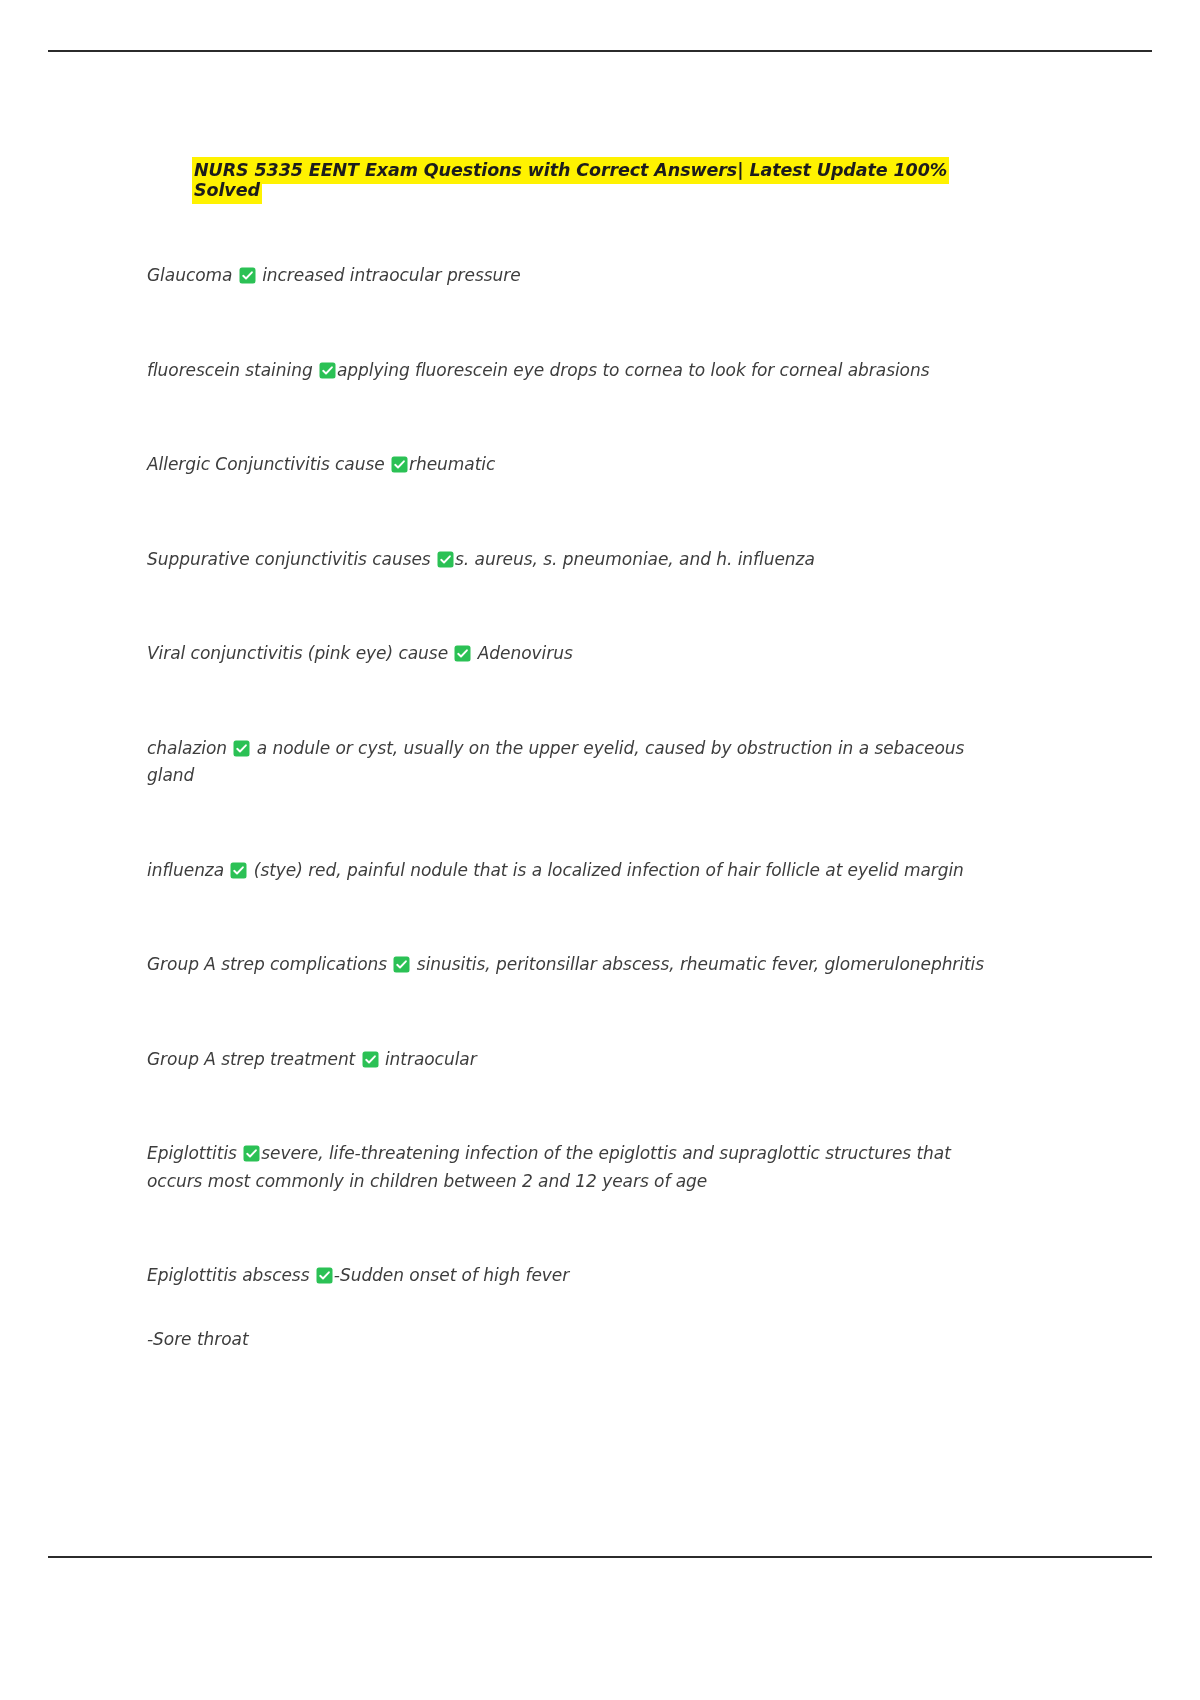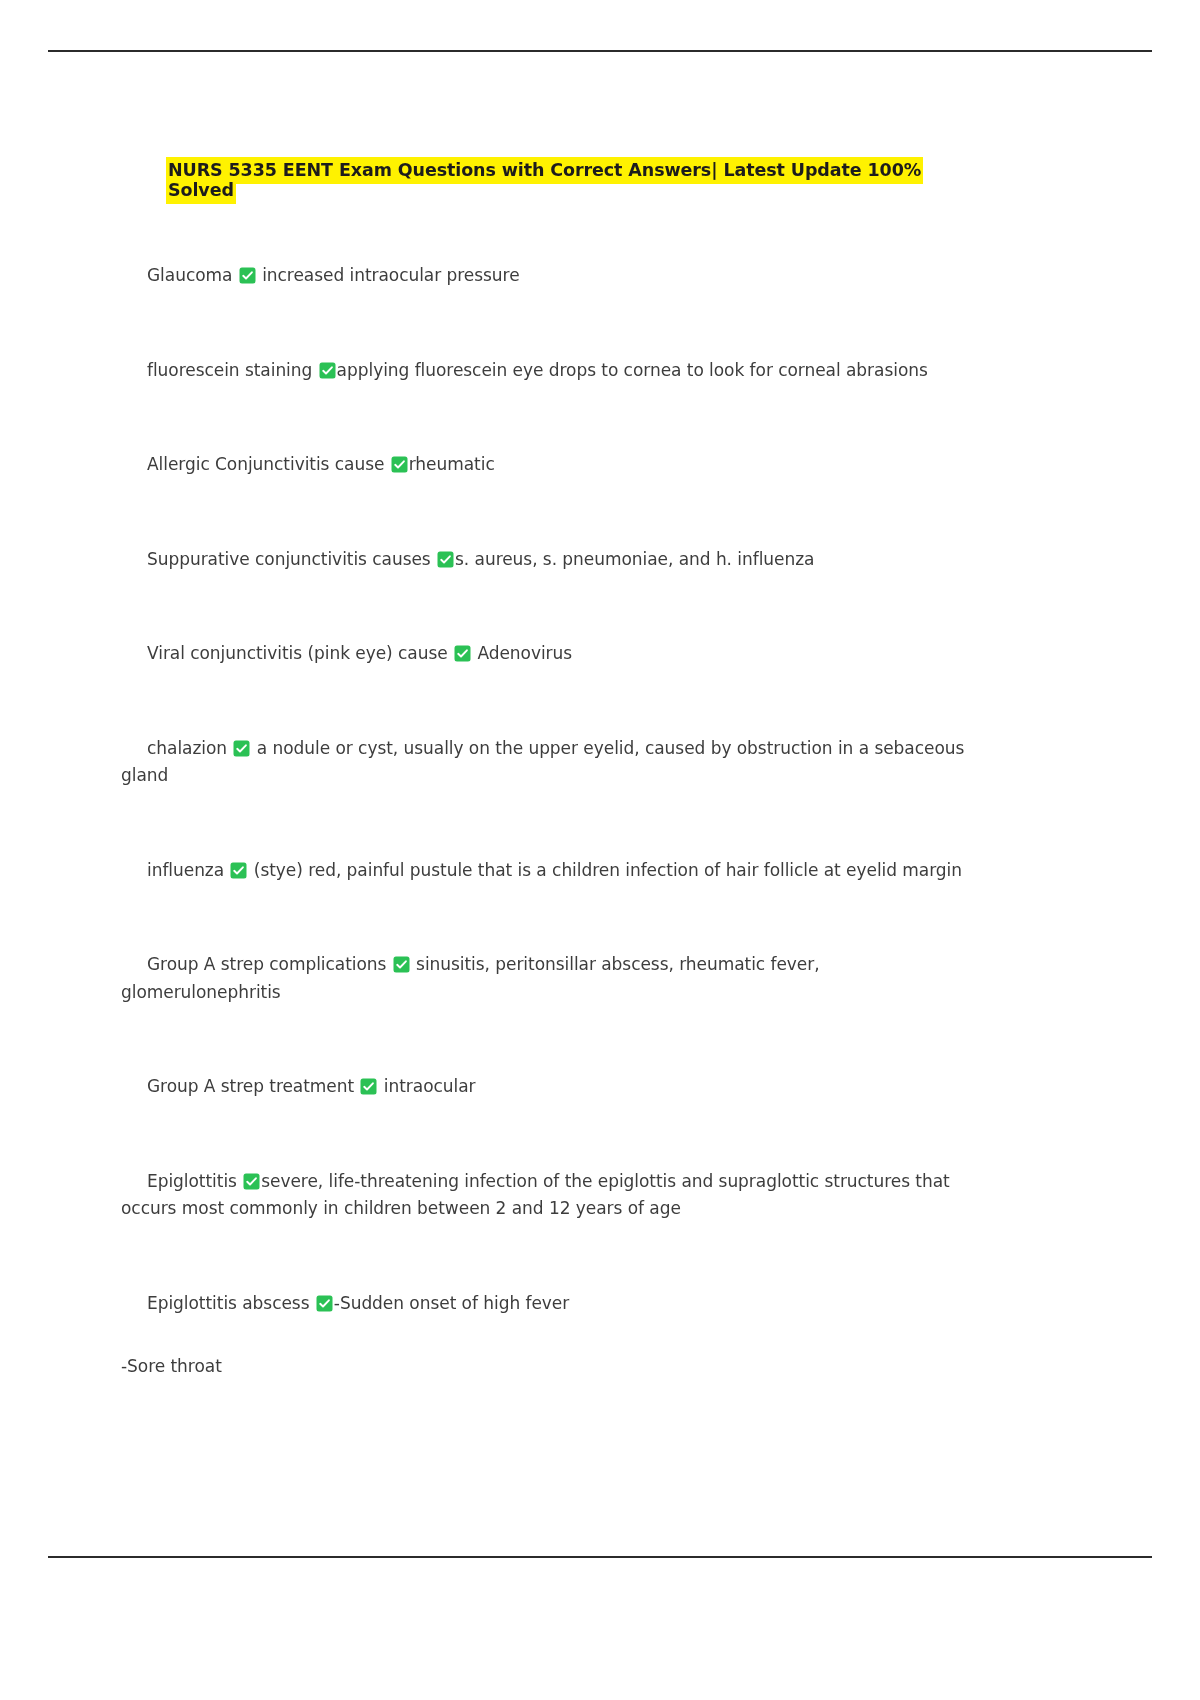--- a/index.html
+++ b/index.html
@@ -26,23 +26,24 @@
     left: 48px;
     right: 48px;
     height: 2px;
     background: #2b2b2b;
   }
   .rule-top { top: 50px; }
   .rule-bottom { top: 1556px; }
 
   .content {
     position: absolute;
-    left: 121px;
+    left: 147px;
     top: 160px;
     width: 860px;
+    font-style: italic;
   }
 
   .doc-title {
     font-size: 17.5px;
     font-weight: bold;
     color: #1c1c1c;
     letter-spacing: -0.1px;
     margin: 0 0 62px 45px;
     display: inline-block;
   }
@@ -65,21 +66,20 @@
     margin: 0 0 67px 0;
     font-size: 17px;
     line-height: 1.62;
     color: #3d3d3d;
     letter-spacing: -0.05px;
   }
   .qa-item:last-child { margin-bottom: 0; }
 
   .term {
     white-space: pre-wrap;
-    margin-left: 26px;
   }
   .definition {
     white-space: pre-wrap;
   }
 
   .check-icon {
     display: inline-block;
     vertical-align: -3px;
     width: 17px;
     height: 17px;
@@ -128,21 +128,21 @@
               <rect x="0.5" y="0.5" width="16" height="16" rx="2.5" fill="#2BC155"></rect>
               <path d="M4.2 8.8 L7.0 11.5 L12.9 5.3" fill="none" stroke="#ffffff" stroke-width="1.9" stroke-linecap="round" stroke-linejoin="round"></path>
             </svg></span><span class="definition"> Adenovirus</span></li>
         <li class="qa-item"><span class="term">chalazion </span><span class="check-icon"><svg width="17" height="17" viewBox="0 0 17 17" xmlns="http://www.w3.org/2000/svg">
               <rect x="0.5" y="0.5" width="16" height="16" rx="2.5" fill="#2BC155"></rect>
               <path d="M4.2 8.8 L7.0 11.5 L12.9 5.3" fill="none" stroke="#ffffff" stroke-width="1.9" stroke-linecap="round" stroke-linejoin="round"></path>
             </svg></span><span class="definition"> a nodule or cyst, usually on the upper eyelid, caused by obstruction in a sebaceous gland</span></li>
         <li class="qa-item"><span class="term">influenza </span><span class="check-icon"><svg width="17" height="17" viewBox="0 0 17 17" xmlns="http://www.w3.org/2000/svg">
               <rect x="0.5" y="0.5" width="16" height="16" rx="2.5" fill="#2BC155"></rect>
               <path d="M4.2 8.8 L7.0 11.5 L12.9 5.3" fill="none" stroke="#ffffff" stroke-width="1.9" stroke-linecap="round" stroke-linejoin="round"></path>
-            </svg></span><span class="definition"> (stye) red, painful pustule that is a children infection of hair follicle at eyelid margin</span></li>
+            </svg></span><span class="definition"> (stye) red, painful nodule that is a localized infection of hair follicle at eyelid margin</span></li>
         <li class="qa-item"><span class="term">Group A strep complications </span><span class="check-icon"><svg width="17" height="17" viewBox="0 0 17 17" xmlns="http://www.w3.org/2000/svg">
               <rect x="0.5" y="0.5" width="16" height="16" rx="2.5" fill="#2BC155"></rect>
               <path d="M4.2 8.8 L7.0 11.5 L12.9 5.3" fill="none" stroke="#ffffff" stroke-width="1.9" stroke-linecap="round" stroke-linejoin="round"></path>
             </svg></span><span class="definition"> sinusitis, peritonsillar abscess, rheumatic fever, glomerulonephritis</span></li>
         <li class="qa-item"><span class="term">Group A strep treatment </span><span class="check-icon"><svg width="17" height="17" viewBox="0 0 17 17" xmlns="http://www.w3.org/2000/svg">
               <rect x="0.5" y="0.5" width="16" height="16" rx="2.5" fill="#2BC155"></rect>
               <path d="M4.2 8.8 L7.0 11.5 L12.9 5.3" fill="none" stroke="#ffffff" stroke-width="1.9" stroke-linecap="round" stroke-linejoin="round"></path>
             </svg></span><span class="definition"> intraocular</span></li>
         <li class="qa-item"><span class="term">Epiglottitis </span><span class="check-icon"><svg width="17" height="17" viewBox="0 0 17 17" xmlns="http://www.w3.org/2000/svg">
               <rect x="0.5" y="0.5" width="16" height="16" rx="2.5" fill="#2BC155"></rect>

